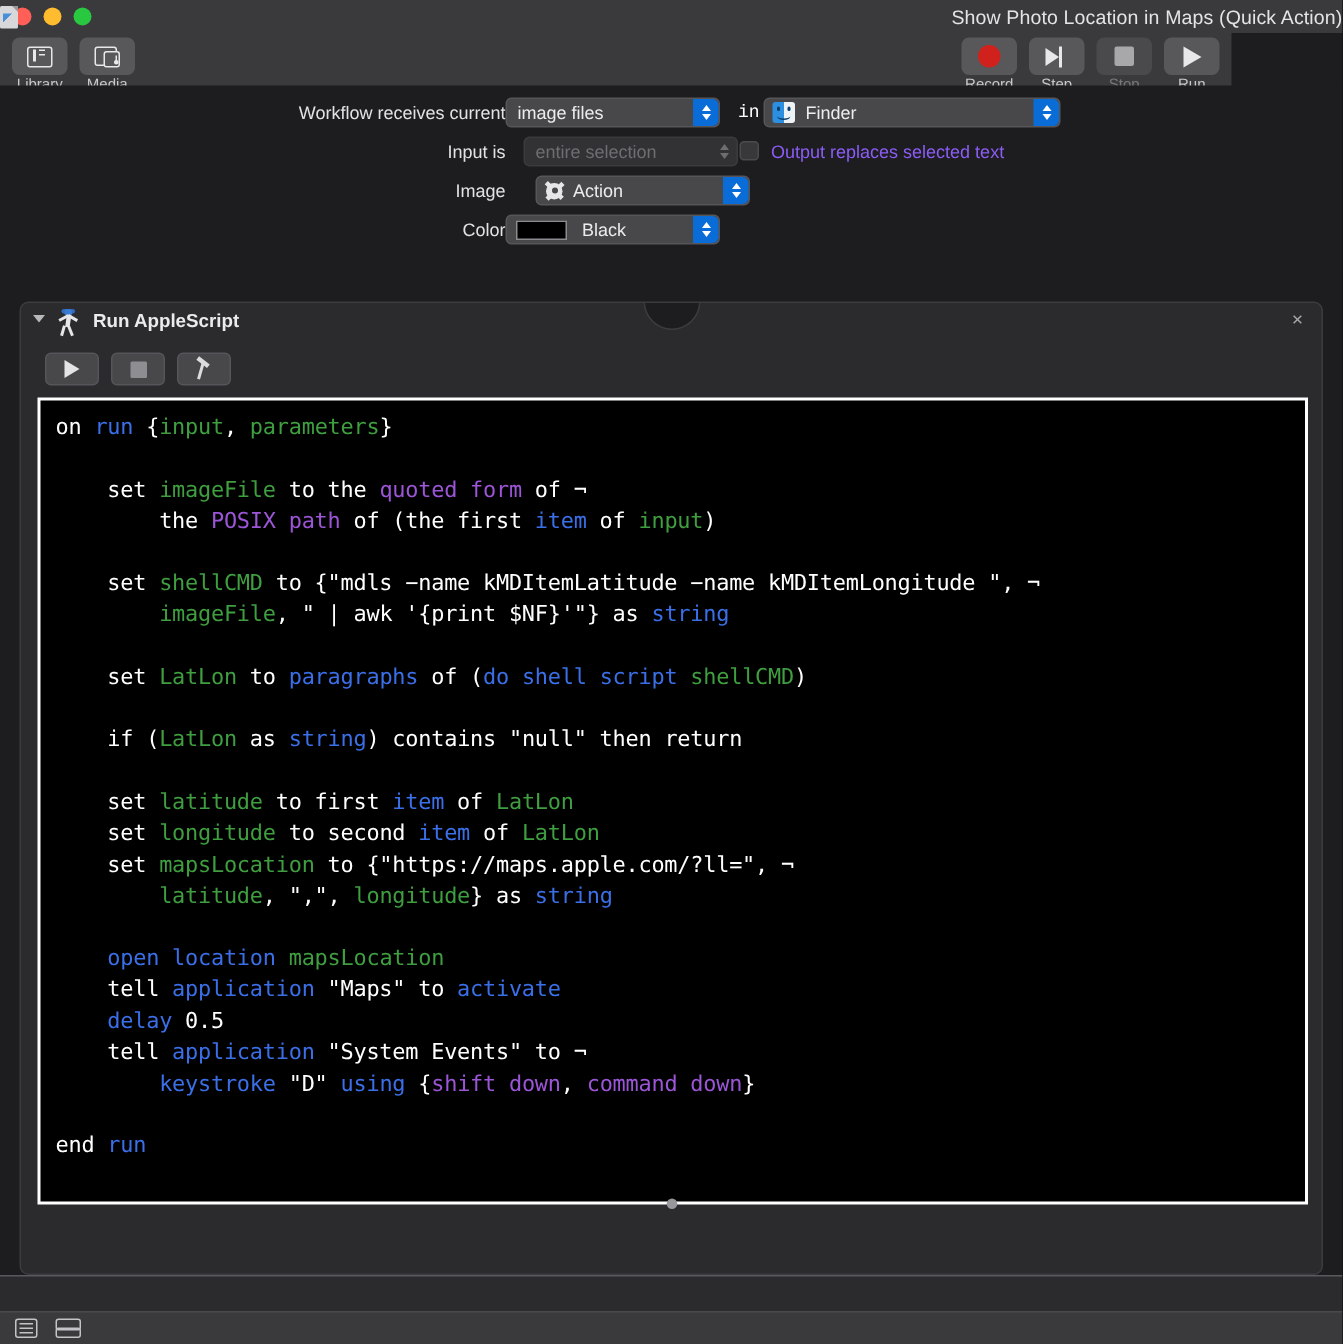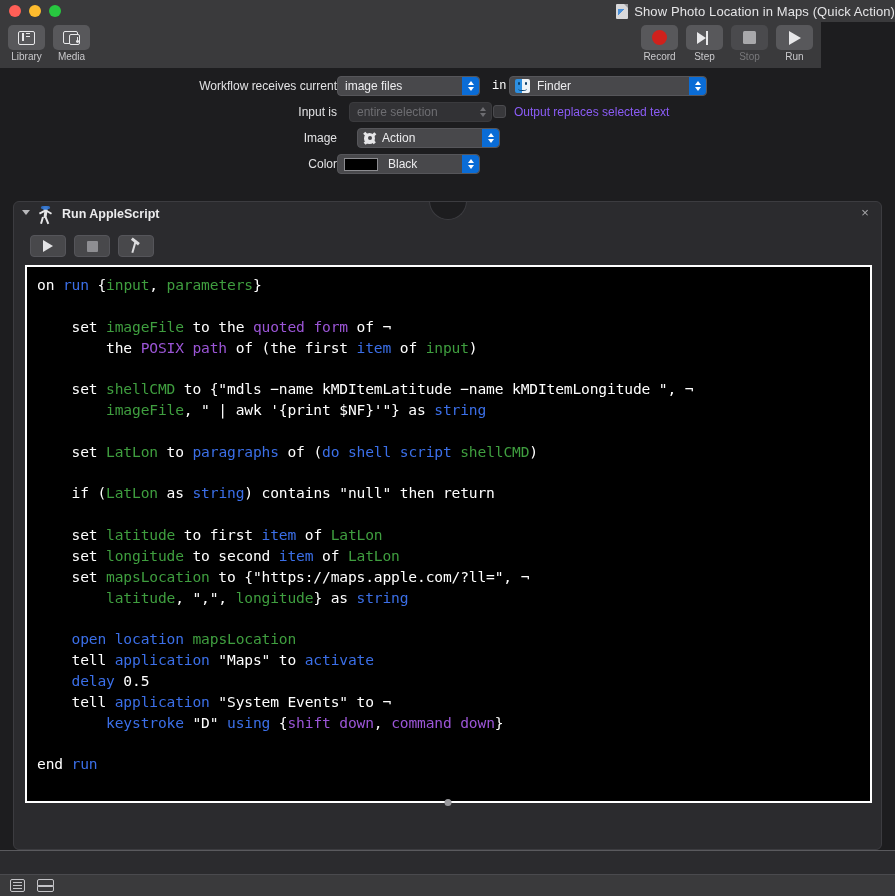--- a/index.html
+++ b/index.html
@@ -17,21 +17,21 @@
     background: #3a3a3c;
     display: flex; align-items: center;
   }
   .lights { display: flex; gap: 8px; margin-left: 9px; }
   .light { width: 12px; height: 12px; border-radius: 50%; }
   .l-close { background: #ff5f57; }
   .l-min   { background: #febc2e; }
   .l-max   { background: #28c840; }
   .title-center {
     position: absolute; left: 0; right: 0; top: 0; height: 22px;
-    display: flex; align-items: center; justify-content: flex-end; gap: 6px;
+    display: flex; align-items: center; justify-content: space-between; gap: 6px;
     pointer-events: none;
   }
   .title-doc-icon {
     width: 12px; height: 15px; background: #d8d8da;
     border-radius: 1px; position: relative; flex: none;
   }
   .title-doc-icon::before {
     content: ""; position: absolute; right: 0; top: 0;
     border-width: 0 4px 4px 0; border-style: solid;
     border-color: transparent #9a9a9d transparent transparent;
@@ -85,21 +85,21 @@
   .ic-stop { width: 13px; height: 13px; background: #a8a8ab; border-radius: 1.5px; }
   .ic-run {
     width: 0; height: 0; border-style: solid;
     border-width: 7px 0 7px 12px;
     border-color: transparent transparent transparent #e8e8ea;
   }
   .tb-btn.disabled { background: #4a4a4d; }
 
   
   .settings {
-    position: absolute; left: 0; top: 68px; width: 895px; height: 121px;
+    position: absolute; left: 0; top: 57px; width: 895px; height: 121px;
     background: #1d1d1f;
   }
   .srow { position: absolute; height: 20px; display: flex; align-items: center; }
   .slabel {
     font-size: 12px; color: #e2e2e4; text-align: right;
     position: absolute; right: 0; white-space: nowrap;
   }
   .popup {
     height: 20px; border-radius: 4px; background: #48484b;
     display: flex; align-items: center; position: relative;

